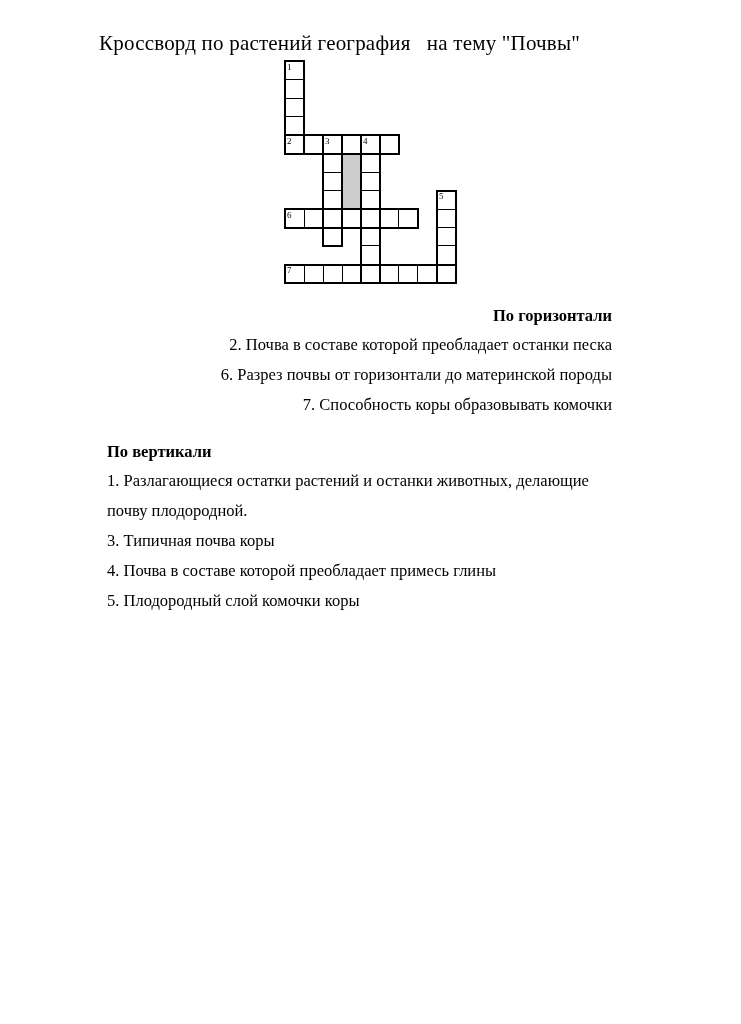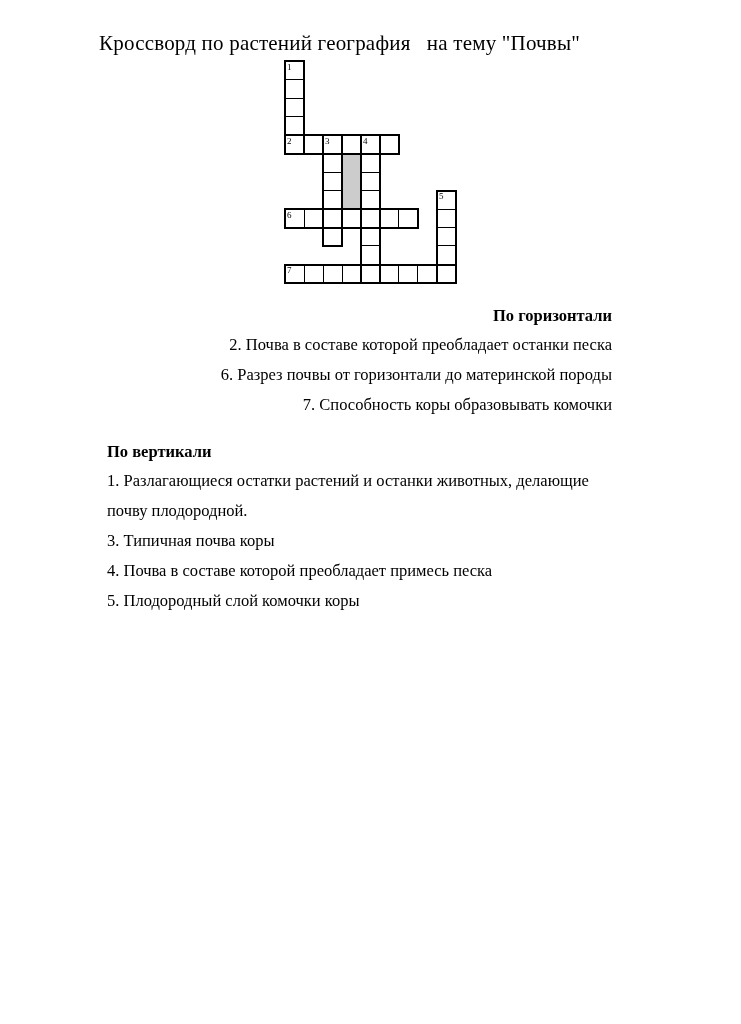--- a/index.html
+++ b/index.html
@@ -123,16 +123,16 @@
       <div class="clue"><span>6.</span><span> Разрез почвы от горизонтали до материнской породы</span></div>
       <div class="clue"><span>7.</span><span> Способность коры образовывать комочки</span></div>
     </div>
 </section>
 
 <section class="section section-down">
   <h2>По вертикали</h2>
   <div class="clues">
       <div class="clue"><span>1.</span><span> Разлагающиеся остатки растений и останки животных, делающие почву плодородной.</span></div>
       <div class="clue"><span>3.</span><span> Типичная почва коры</span></div>
-      <div class="clue"><span>4.</span><span> Почва в составе которой преобладает примесь песка</span></div>
+      <div class="clue"><span>4.</span><span> Почва в составе которой преобладает примесь глины</span></div>
       <div class="clue"><span>5.</span><span> Плодородный слой комочки коры</span></div>
     </div>
 </section>
 
 </body></html>

